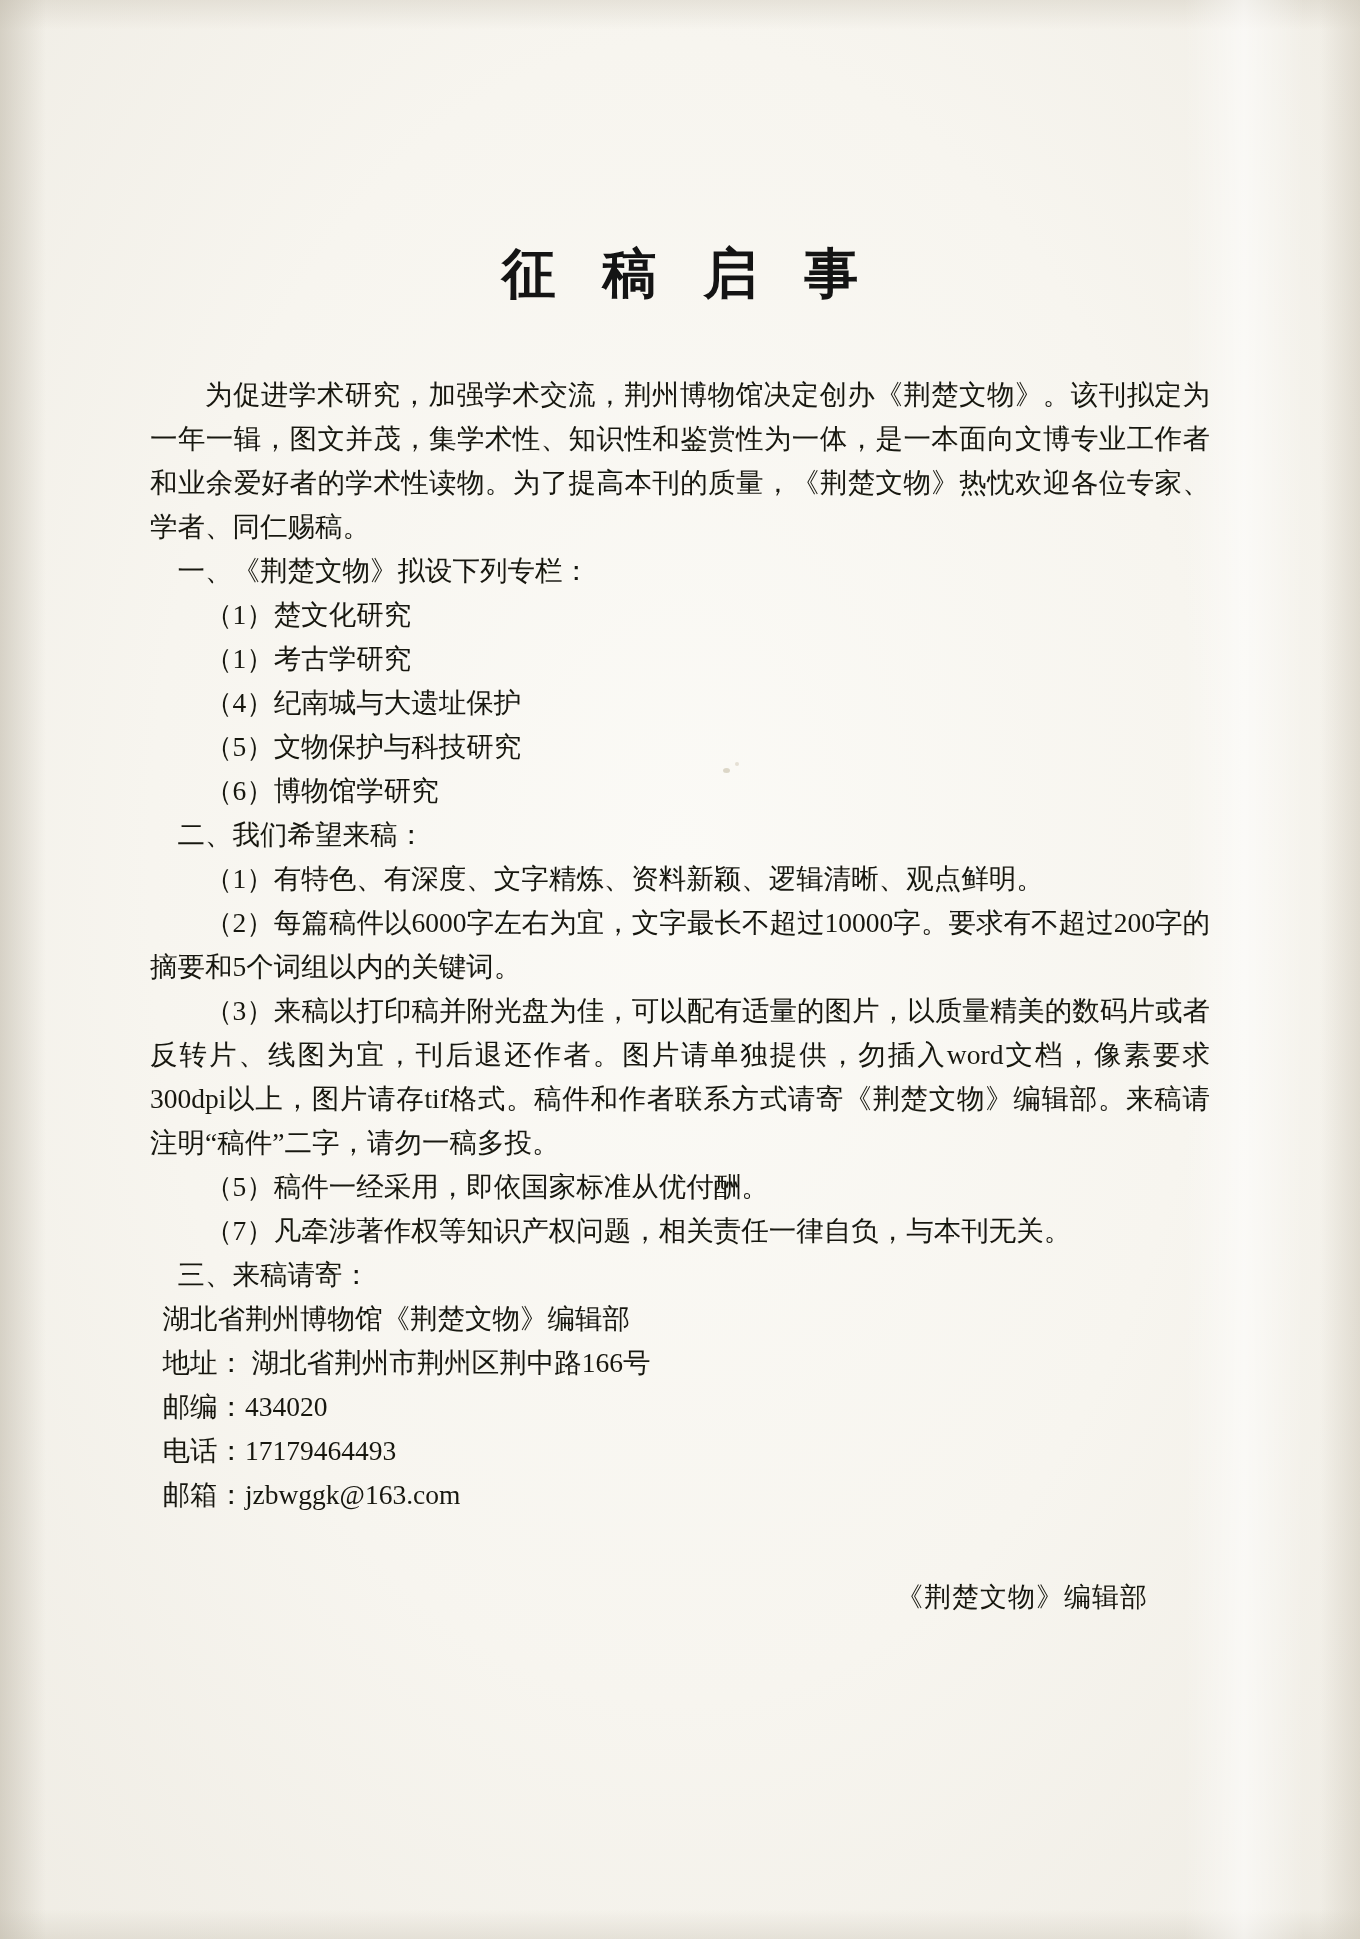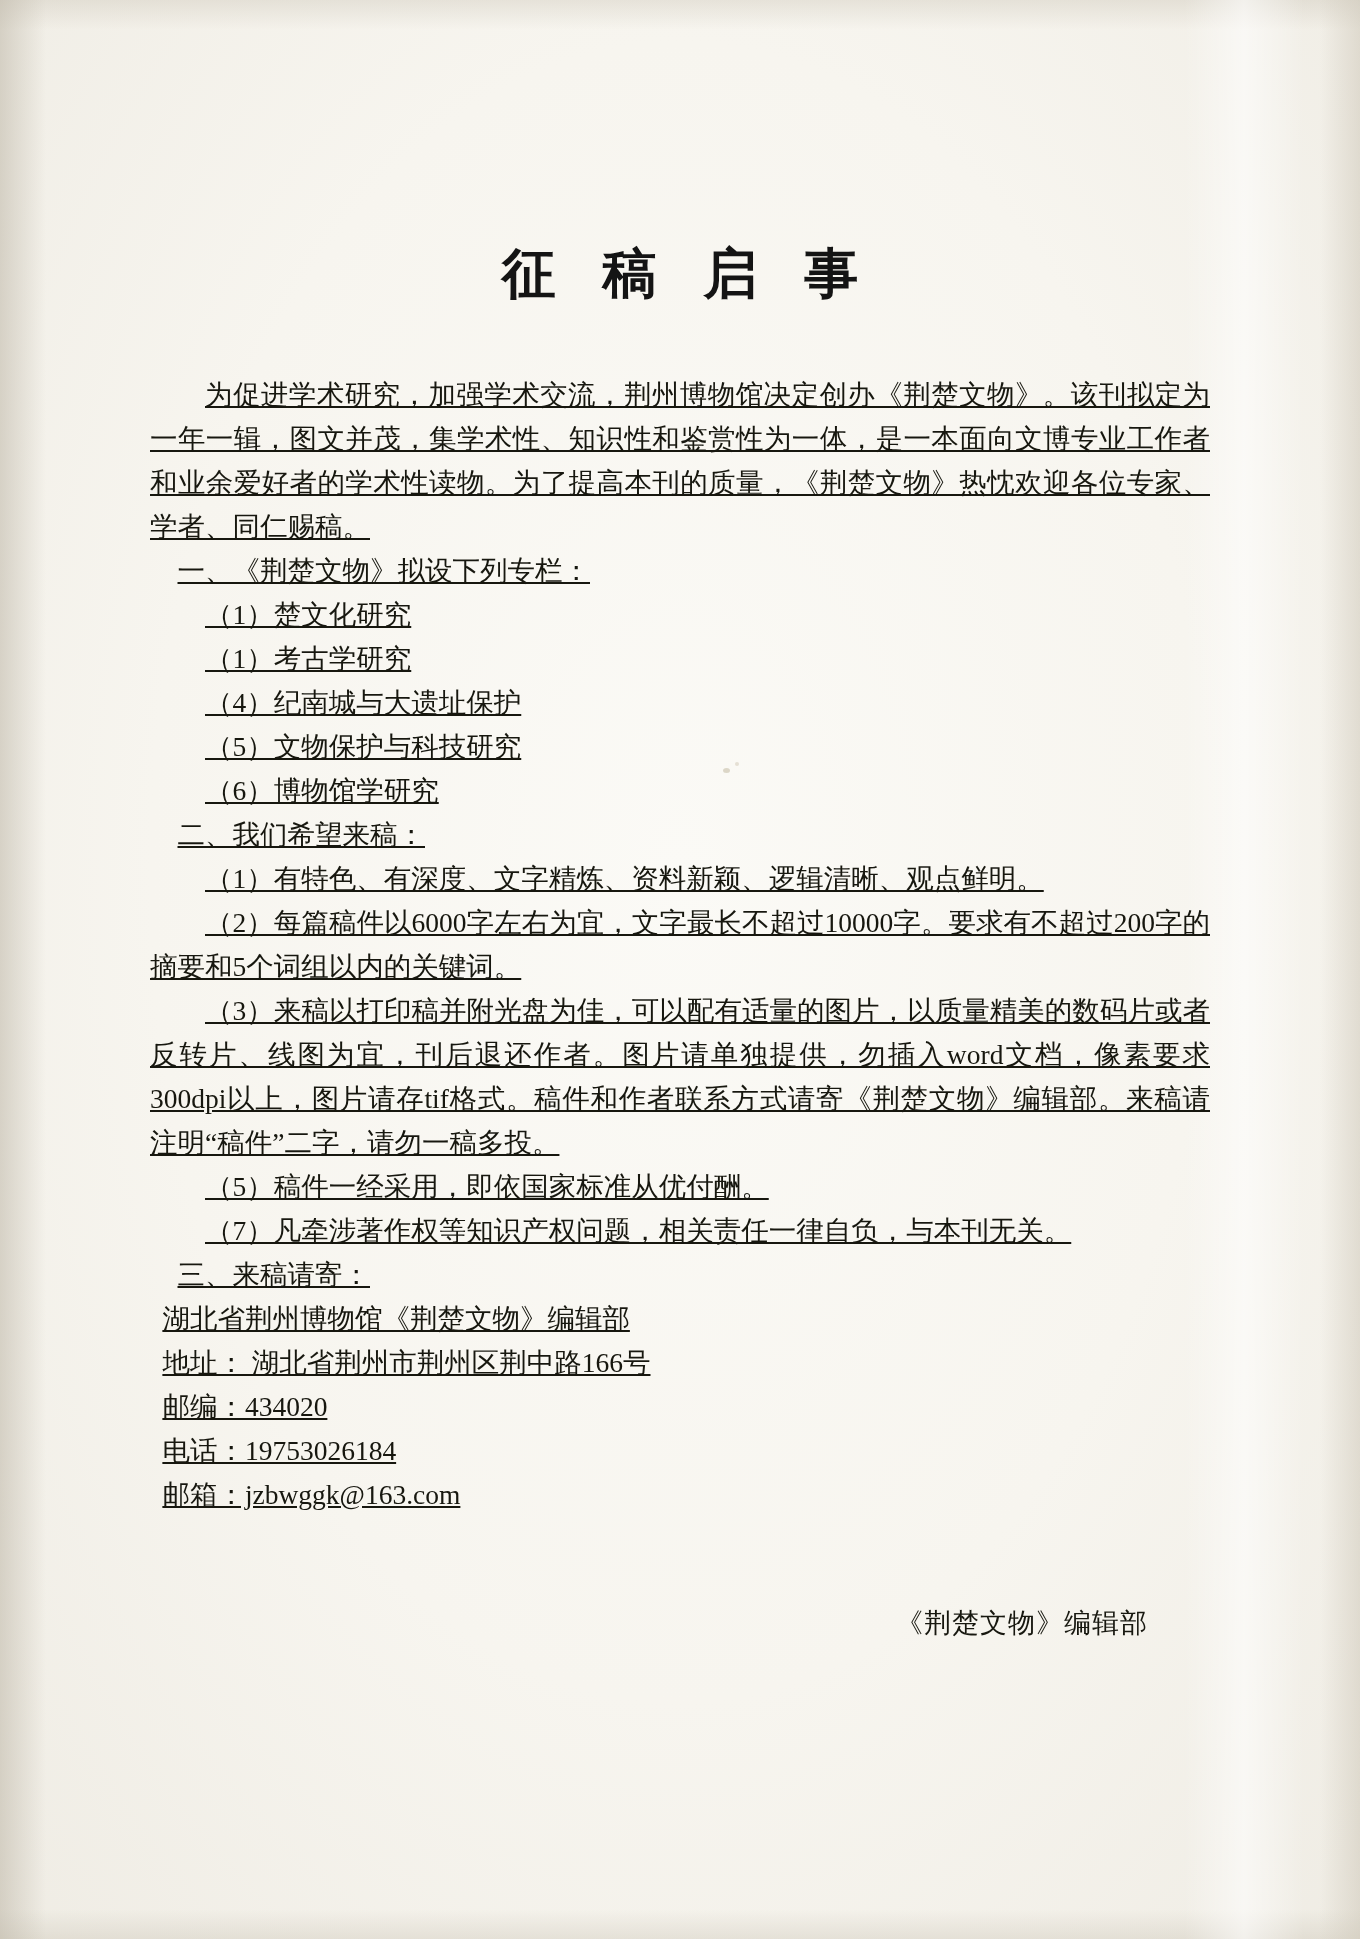--- a/index.html
+++ b/index.html
@@ -59,42 +59,41 @@
     color: #141414;
     text-indent: 14px;
   }
   .body-text {
     margin-top: 62px;
     font-size: 27.5px;
     line-height: 44px;
     color: #17170f;
     text-align: justify;
     text-justify: inter-ideograph;
-    text-decoration: underline;
   }
   p {
     margin: 0;
   }
   .indent2 {
     text-indent: 2em;
   }
   .hang {
     text-indent: 2em;
   }
   .list-line {
     text-indent: 2em;
   }
   .section-head {
     text-indent: 1em;
   }
   .addr-line {
     text-indent: 0.45em;
   }
   .signature {
-    margin-top: 88px;
+    margin-top: 62px;
     text-align: right;
     padding-right: 62px;
     font-size: 27px;
     letter-spacing: 1px;
     color: #17170f;
   }
   .speck {
     position: absolute;
     background: #cfc7b4;
     border-radius: 50%;
@@ -128,21 +127,21 @@
       <p class="hang">（1）有特色、有深度、文字精炼、资料新颖、逻辑清晰、观点鲜明。</p>
       <p class="hang">（2）每篇稿件以6000字左右为宜，文字最长不超过10000字。要求有不超过200字的摘要和5个词组以内的关键词。</p>
       <p class="hang">（3）来稿以打印稿并附光盘为佳，可以配有适量的图片，以质量精美的数码片或者反转片、线图为宜，刊后退还作者。图片请单独提供，勿插入word文档，像素要求300dpi以上，图片请存tif格式。稿件和作者联系方式请寄《荆楚文物》编辑部。来稿请注明“稿件”二字，请勿一稿多投。</p>
       <p class="hang">（5）稿件一经采用，即依国家标准从优付酬。</p>
       <p class="hang">（7）凡牵涉著作权等知识产权问题，相关责任一律自负，与本刊无关。</p>
 
       <p class="section-head">三、来稿请寄：</p>
       <p class="addr-line">湖北省荆州博物馆《荆楚文物》编辑部</p>
       <p class="addr-line">地址： 湖北省荆州市荆州区荆中路166号</p>
       <p class="addr-line">邮编：434020</p>
-      <p class="addr-line">电话：19753026184</p>
+      <p class="addr-line">电话：17179464493</p>
       <p class="addr-line">邮箱：jzbwggk@163.com</p>
 
     </div>
 
     <div class="signature">《荆楚文物》编辑部</div>
 
   </div>
 </div>
 
 </body></html>

